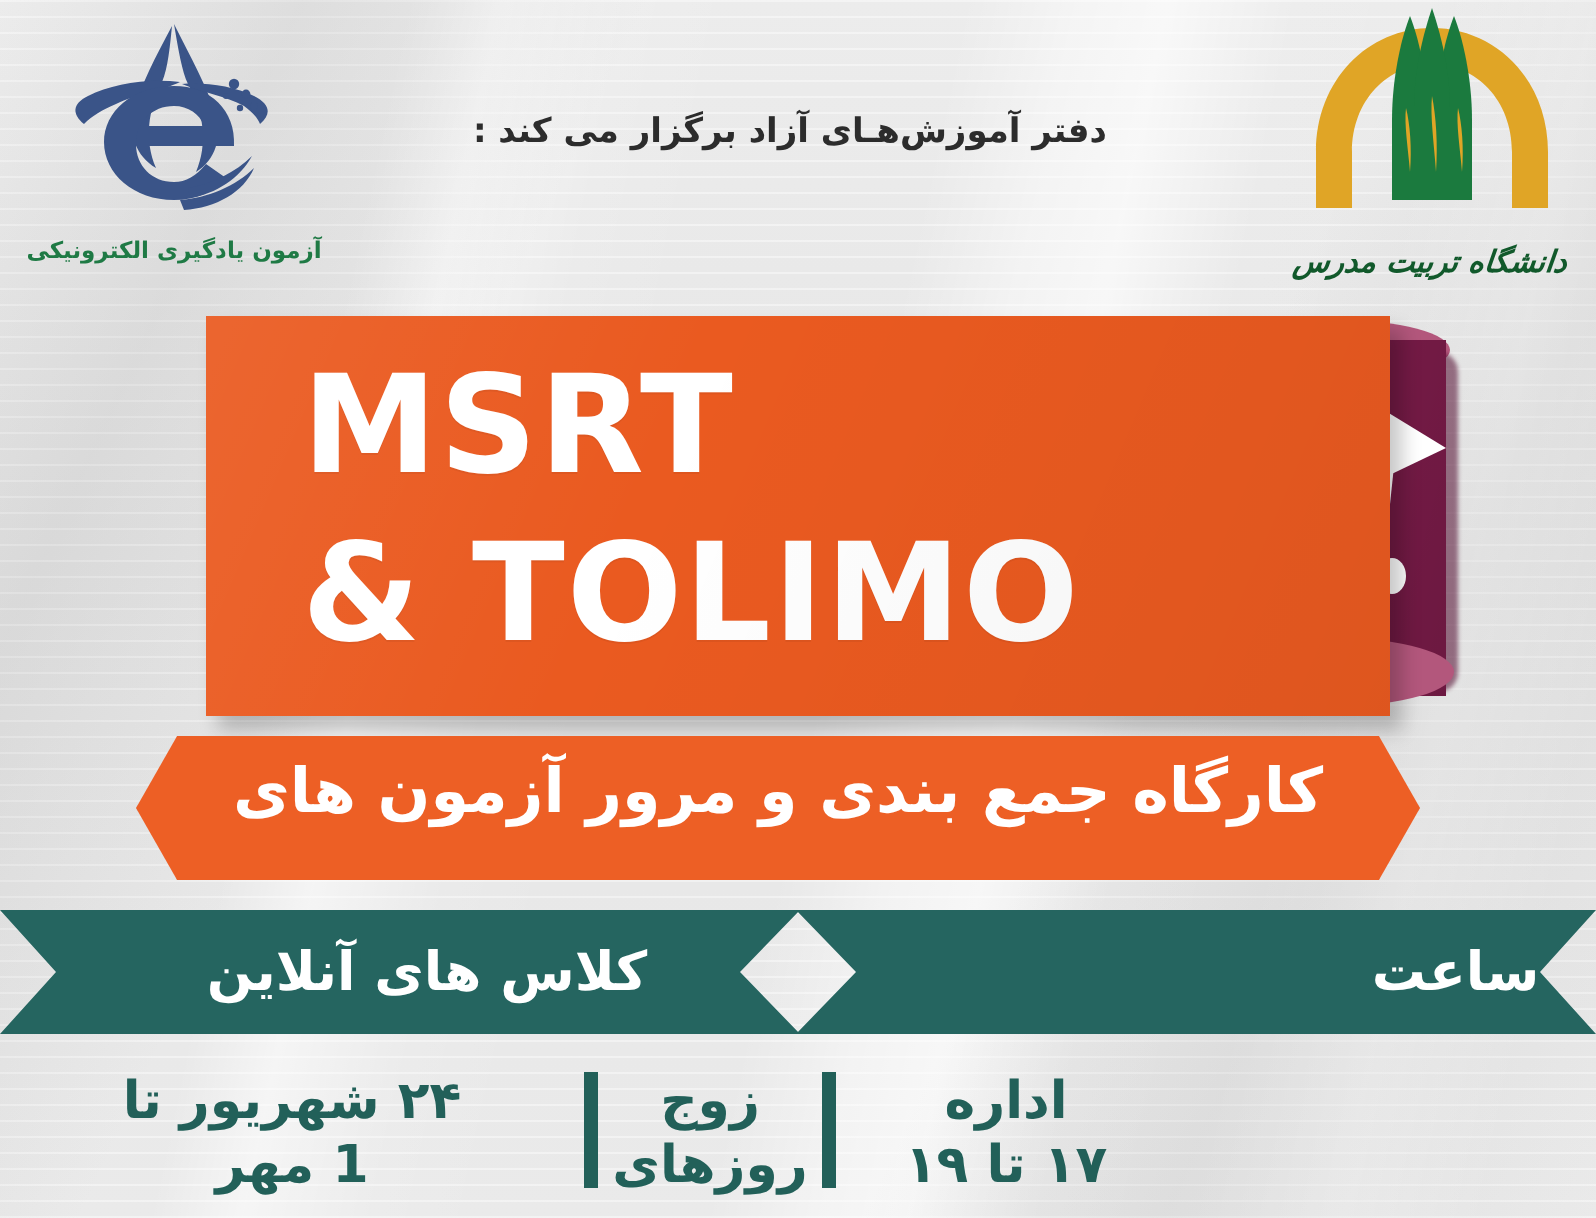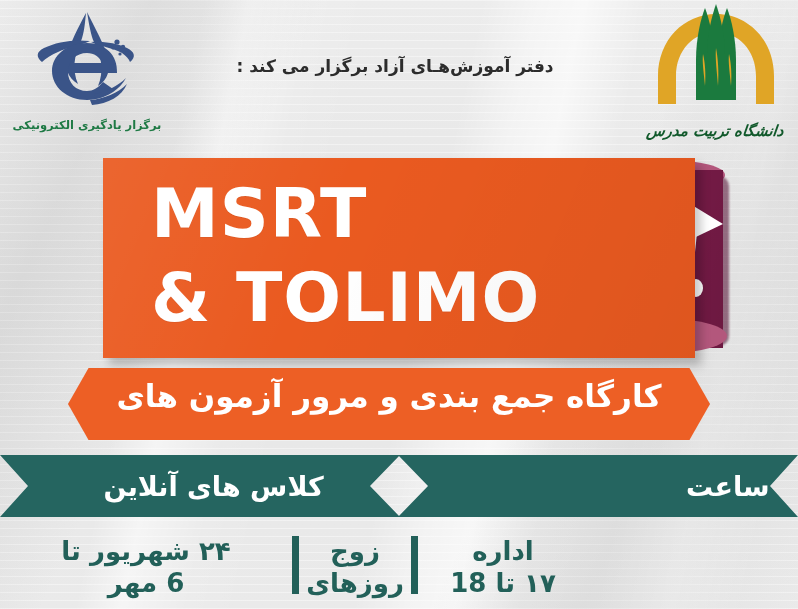--- a/index.html
+++ b/index.html
@@ -336,21 +336,21 @@
             <circle cx="83" cy="32" r="2.6"></circle>
             <circle cx="89" cy="37" r="2.2"></circle>
             <circle cx="93" cy="43" r="1.9"></circle>
             <circle cx="86" cy="44" r="1.6"></circle>
             <circle cx="79" cy="38" r="1.5"></circle>
             <path d="M60 84 C72 82 84 76 92 68 C86 79 74 87 61 89 Z"></path>
             <path d="M56 90 C70 89 84 83 93 74 C88 86 74 94 58 95 Z"></path>
           </g>
         </svg>
       </div>
-      <div class="caption">برگزار یادگیری الکترونیکی</div>
+      <div class="caption">آزمون یادگیری الکترونیکی</div>
     </div>
 
     <div class="header-title">دفتر آموزش‌هـای آزاد برگزار می کند :</div>
 
     <div class="logo-right">
       <div class="mark">
         <svg viewBox="0 0 128 104" width="128" height="104" aria-hidden="true">
           <path d="M6 100 L6 72 C6 36 32 10 64 10 C96 10 122 36 122 72 L122 100 L104 100 L104 72 C104 46 86 28 64 28 C42 28 24 46 24 72 L24 100 Z" fill="#e0a526"></path>
           <g fill="#1b7a3e">
             <path d="M44 96 L44 56 C44 34 49 14 53 4 C57 14 62 34 62 56 L62 96 Z"></path>
@@ -412,33 +412,33 @@
     </div>
     <div class="chev chev-left">
       <span class="chev-label">کلاس های آنلاین</span>
     </div>
   </div>
 
   <div class="info-row">
     <div class="info-col c1">
       <div>
         <div>۲۴ شهریور تا</div>
-        <div>6 مهر</div>
+        <div>1 مهر</div>
       </div>
     </div>
     <div class="divider"></div>
     <div class="info-col c2">
       <div>
         <div>زوج</div>
         <div>روزهای</div>
       </div>
     </div>
     <div class="divider"></div>
     <div class="info-col c3">
       <div>
         <div>اداره</div>
-        <div>۱۷ تا 18</div>
+        <div>۱۷ تا ۱۹</div>
       </div>
     </div>
     <div class="info-spacer"></div>
   </div>
 
 </div>
 
 </body></html>

